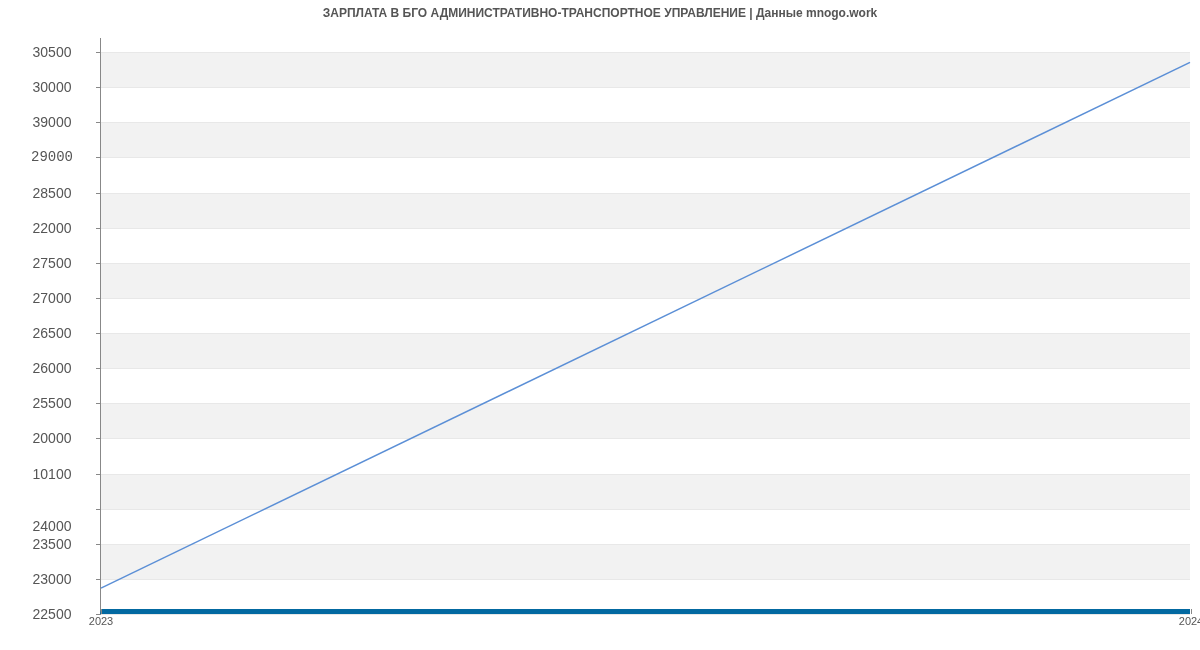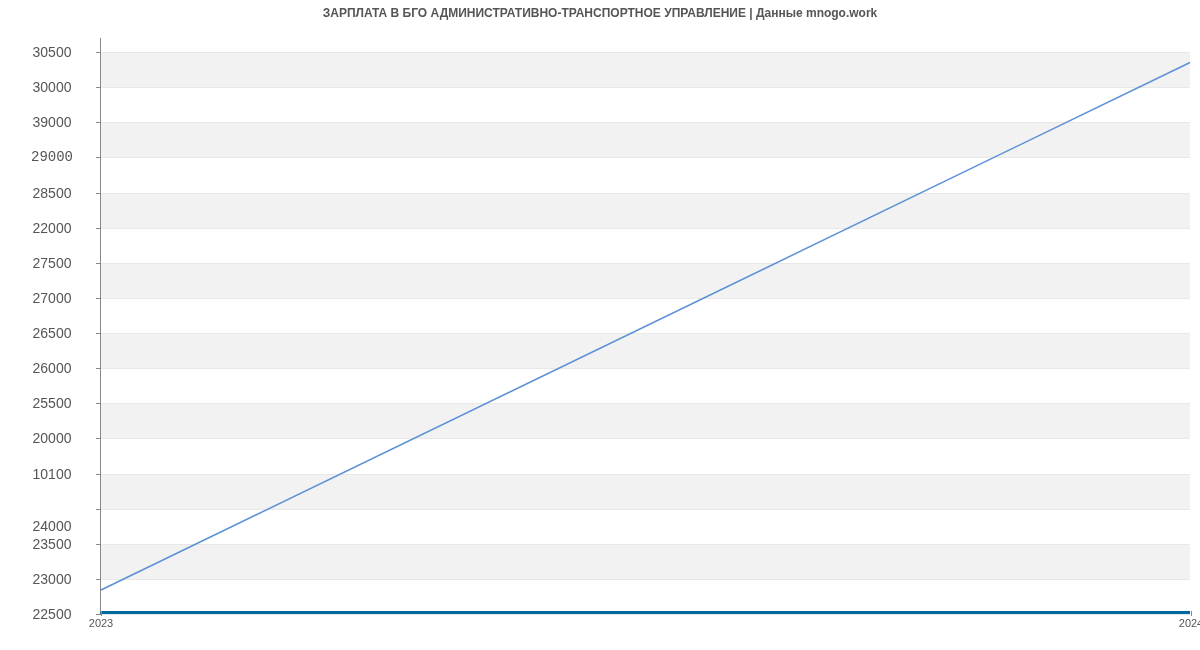--- a/index.html
+++ b/index.html
@@ -27,21 +27,21 @@
     font-weight: bold;
     color: #555555;
   }
   .plot {
     position: absolute;
     left: 100px;
     top: 38px;
     width: 1090px;
     height: 576px;
     border-left: 1px solid #888888;
-    border-bottom: 3px solid #0369a1;
+    border-bottom: 5px solid #0369a1;
     box-sizing: border-box;
   }
   .grid-band {
     position: absolute;
     left: 0;
     width: 100%;
     background: #f2f2f2;
   }
   .grid-line {
     position: absolute;

